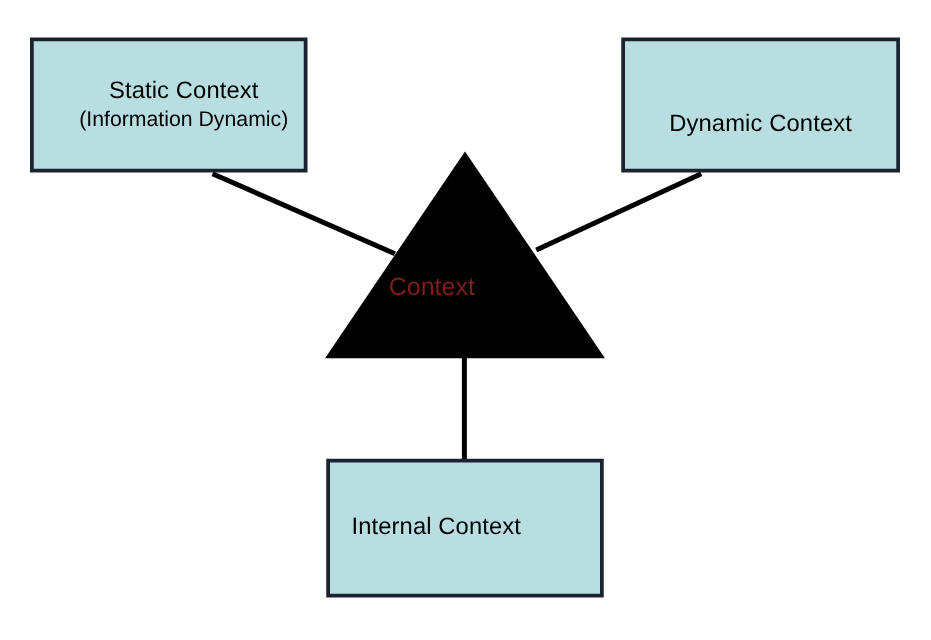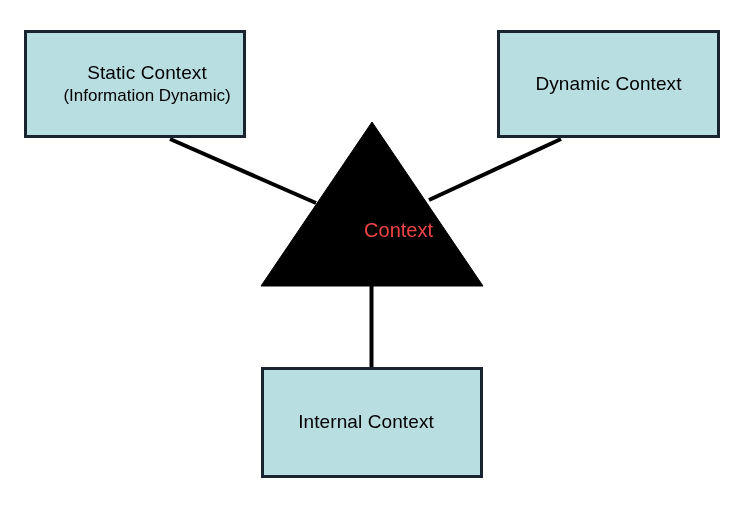--- a/index.html
+++ b/index.html
@@ -42,30 +42,30 @@
   .node-title {
     font-size: 19px;
     letter-spacing: 0.1px;
   }
   .node-sub {
     font-size: 17px;
     letter-spacing: 0px;
     margin-top: 2px;
   }
   #box-static  { left: 36px;  top: 30px;  width: 222px; height: 108px; }
-  #box-dynamic { left: 497px; top: 30px;  width: 223px; height: 108px; }
-  #box-internal{ left: 270px; top: 367px; width: 192px; height: 111px; }
+  #box-dynamic { left: 497px; top: 46px;  width: 223px; height: 108px; }
+  #box-internal{ left: 253px; top: 367px; width: 192px; height: 111px; }
 
   .tri-label {
     position: absolute;
     left: 311px;
     top: 219px;
     width: 122px;
-    text-align: right;
-    color: #ef4444;
+    text-align: left;
+    color: #7f1d1d;
     font-size: 20px;
     z-index: 4;
     pointer-events: none;
   }
 </style>
 </head>
 <body>
 
 <div id="canvas">
 

